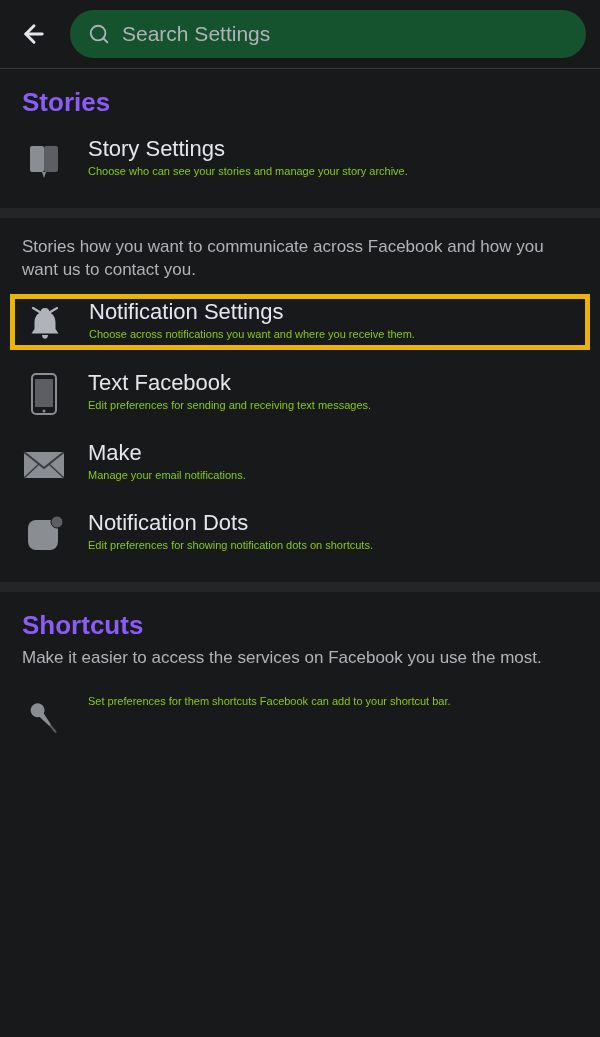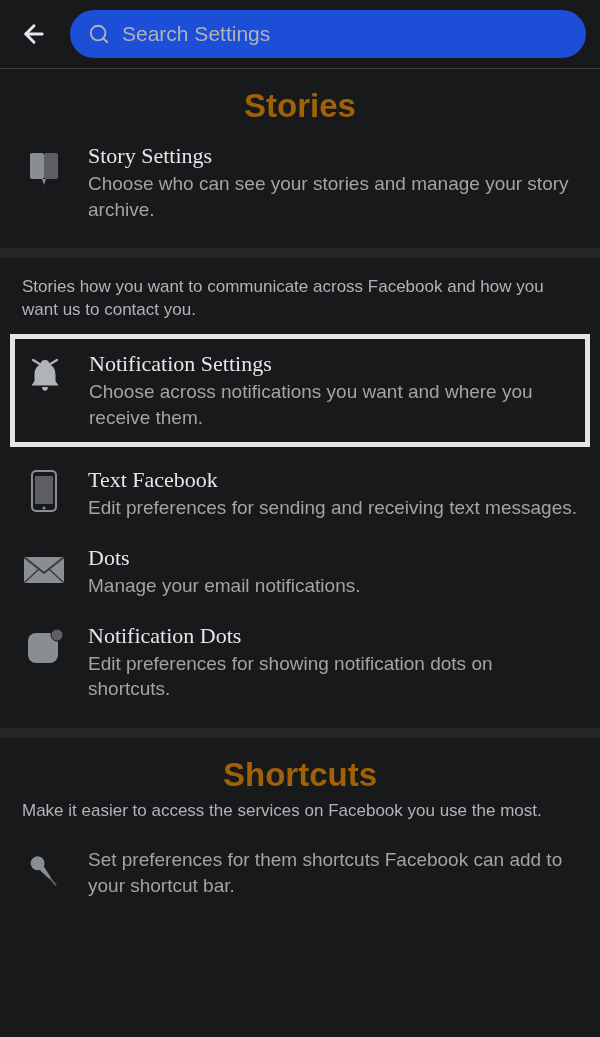--- a/index.html
+++ b/index.html
@@ -26,21 +26,21 @@
       width: 40px;
       height: 40px;
       display: flex;
       align-items: center;
       justify-content: center;
       color: #e4e6eb;
       cursor: pointer;
     }
     .search-bar {
       flex: 1;
-      background: #1d4ed8;
+      background: #14532d;
       border-radius: 28px;
       height: 48px;
       display: flex;
       align-items: center;
       padding: 0 18px;
       gap: 12px;
     }
     .search-icon {
       color: #b0b3b8;
       display: flex;
@@ -50,68 +50,66 @@
       font-size: 21px;
     }
     .section {
       padding: 18px 22px 14px 22px;
       border-bottom: 10px solid #242526;
     }
     .section:last-child {
       border-bottom: none;
     }
     .section-title {
-      font-size: 33px;
+      font-size: 26px;
       font-weight: 600;
-      color: #a16207;
+      color: #8b5cf6;
       margin-bottom: 6px;
-      text-align: center;
     }
     .section-desc {
       font-size: 17px;
       color: #b0b3b8;
       line-height: 1.35;
       margin-bottom: 12px;
     }
     .item {
       display: flex;
       align-items: flex-start;
       gap: 22px;
       padding: 12px 0;
     }
     .item-highlighted {
-      border: 5px solid #e5e5e5;
+      border: 5px solid #eab308;
       margin-left: -12px;
       margin-right: -12px;
-      padding: 12px 8px;
+      padding: 0 8px;
       margin-bottom: 8px;
     }
     .item-icon {
       width: 44px;
       height: 44px;
       display: flex;
       align-items: center;
       justify-content: center;
       flex-shrink: 0;
       color: #b0b3b8;
       margin-top: 2px;
     }
     .item-text {
       flex: 1;
     }
     .item-title {
       font-size: 22px;
       font-weight: 500;
       color: #e4e6eb;
       margin-bottom: 2px;
-      font-family: Liberation Serif, serif;
     }
     .item-desc {
-      font-size: 19px;
-      color: #a3a3a3;
+      font-size: 11px;
+      color: #84cc16;
       line-height: 1.35;
     }
   </style>
 </head>
 <body>
 
 <div class="header">
   <div class="back-btn">
     <svg width="28" height="28" viewBox="0 0 24 24" fill="none" stroke="currentColor" stroke-width="2.5" stroke-linecap="round" stroke-linejoin="round">
         <line x1="19" y1="12" x2="5" y2="12"></line>
@@ -181,21 +179,21 @@
 
   <div class="item">
     <div class="item-icon">
       <svg width="44" height="32" viewBox="0 0 44 32">
         <rect x="2" y="4" width="40" height="26" rx="2" fill="#8a8d91"></rect>
         <path d="M2 4 L22 20 L42 4" fill="none" stroke="#3a3b3c" stroke-width="2"></path>
         <path d="M2 30 L17 16 M42 30 L27 16" stroke="#3a3b3c" stroke-width="1.5"></path>
       </svg>
     </div>
     <div class="item-text">
-      <div class="item-title">Dots</div>
+      <div class="item-title">Make</div>
       <div class="item-desc">Manage your email notifications.</div>
     </div>
   </div>
 
   <div class="item">
     <div class="item-icon">
       <svg width="40" height="40" viewBox="0 0 40 40">
         <rect x="4" y="6" width="30" height="30" rx="8" fill="#8a8d91"></rect>
         <circle cx="33" cy="8" r="6" fill="#5c5e63" stroke="#18191a" stroke-width="1"></circle>
       </svg>

